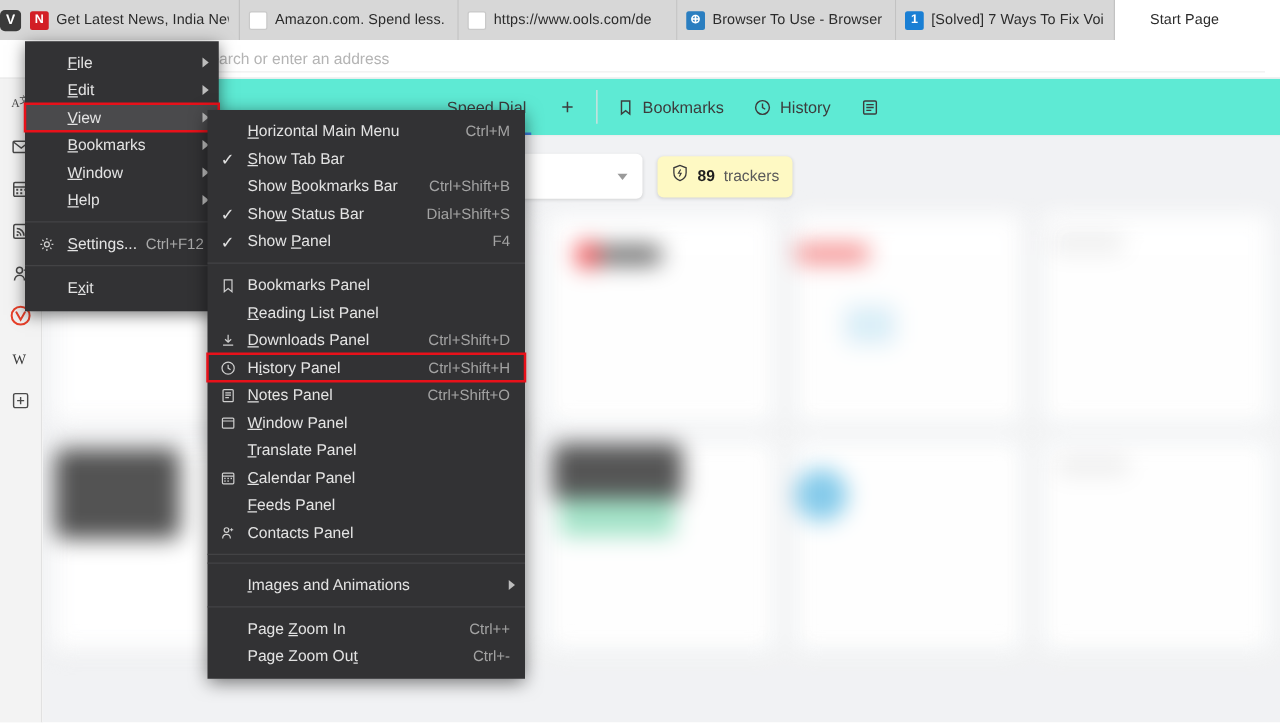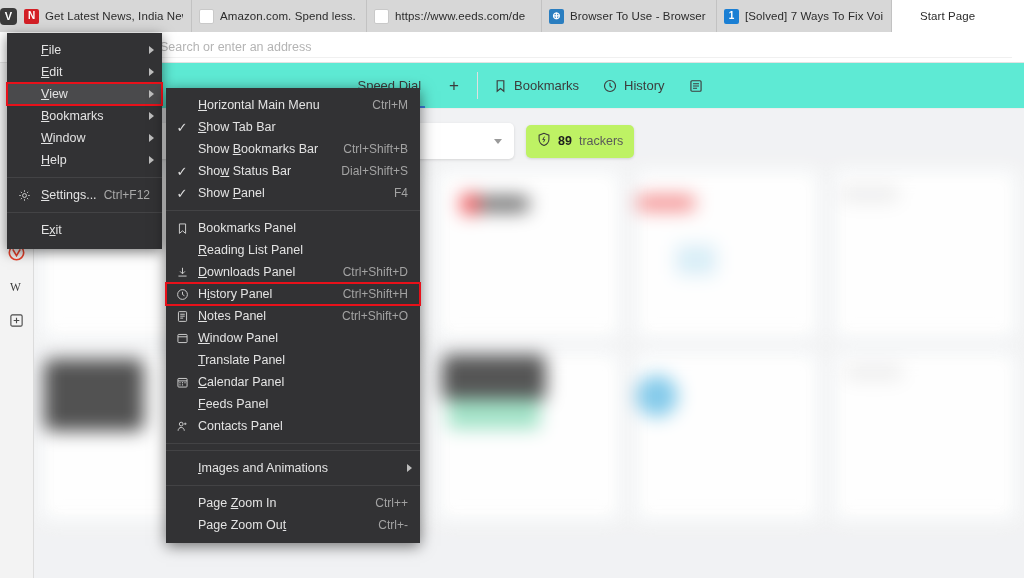--- a/index.html
+++ b/index.html
@@ -126,21 +126,21 @@
   .searchbox .q {
     font-size: 14px; font-weight: bold; color: #222; margin-right: 8px;
     letter-spacing: -.5px;
   }
   .searchbox .ph { flex: 1; font-size: 12.5px; color: #b8b8b8; }
   .searchbox .caret {
     width: 0; height: 0; border-left: 4px solid transparent;
     border-right: 4px solid transparent; border-top: 5px solid #9a9a9a;
   }
   .trackerbox {
-    height: 33px; background: #bef264; border-radius: 5px;
+    height: 33px; background: #fef9c3; border-radius: 5px;
     box-shadow: 0 1px 3px rgba(0,0,0,.13);
     display: flex; align-items: center; gap: 7px; padding: 0 11px;
     white-space: nowrap;
   }
   .trackerbox .cnt { font-size: 12.5px; font-weight: bold; color: #1e1e1e; }
   .trackerbox .lbl { font-size: 12.5px; color: #5a5a5a; }
 
   
   .dials {
     position: absolute; top: 62px; left: 0; right: 0; bottom: 0;
@@ -149,21 +149,21 @@
     filter: blur(9px); opacity: .95;
   }
   .dial {
     background: #ffffff; border-radius: 6px; position: relative;
     overflow: hidden; box-shadow: 0 1px 2px rgba(0,0,0,.10);
   }
   .dial .blob { position: absolute; border-radius: 20px; }
 
   
   .menu {
-    position: absolute; left: 7px; top: 33px; width: 155px;
+    position: absolute; left: 20px; top: 33px; width: 155px;
     background: #323234; color: #e6e6e6;
     box-shadow: 0 3px 12px rgba(0,0,0,.5);
     padding: 6px 0 8px 0; z-index: 40;
   }
   .mrow {
     height: 22px; display: flex; align-items: center;
     padding: 0 8px 0 0; position: relative; cursor: default;
     font-size: 12.5px;
   }
   .mrow .ic { width: 34px; display: flex; align-items: center; justify-content: center; }
@@ -206,21 +206,21 @@
         <div class="tab" style="width: 175px;">
           <span class="favicon fav-news">N</span>
           <span class="title">Get Latest News, India New</span>
         </div>
         <div class="tab" style="width: 175px;">
           <span class="favicon fav-amazon">a</span>
           <span class="title">Amazon.com. Spend less. S</span>
         </div>
         <div class="tab" style="width: 175px;">
           <span class="favicon fav-agoda">Q</span>
-          <span class="title">https://www.eeds.com/de</span>
+          <span class="title">https://www.ools.com/de</span>
         </div>
         <div class="tab" style="width: 175px;">
           <span class="favicon fav-globe">⊕</span>
           <span class="title">Browser To Use - Browser T</span>
         </div>
         <div class="tab" style="width: 175px;">
           <span class="favicon fav-solved">1</span>
           <span class="title">[Solved] 7 Ways To Fix Voic</span>
         </div>
         <div class="tab active" style="width: 137px;">

